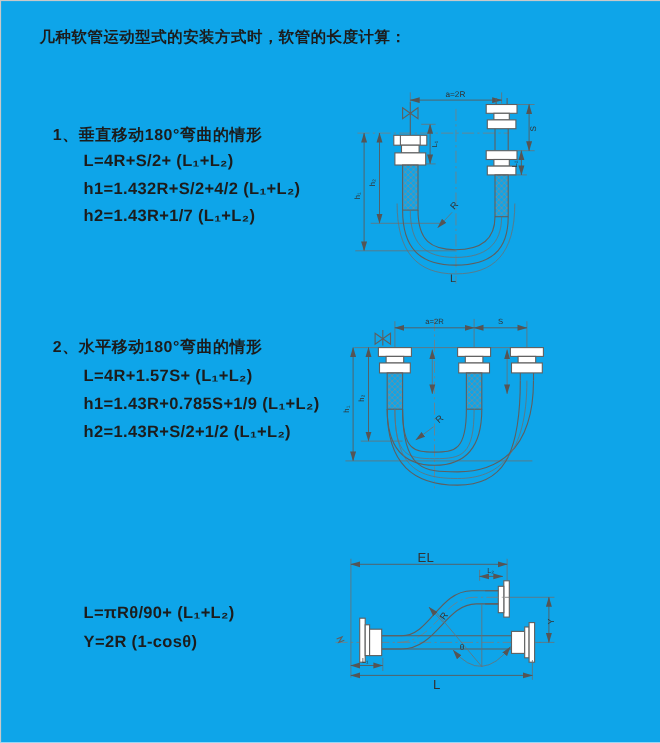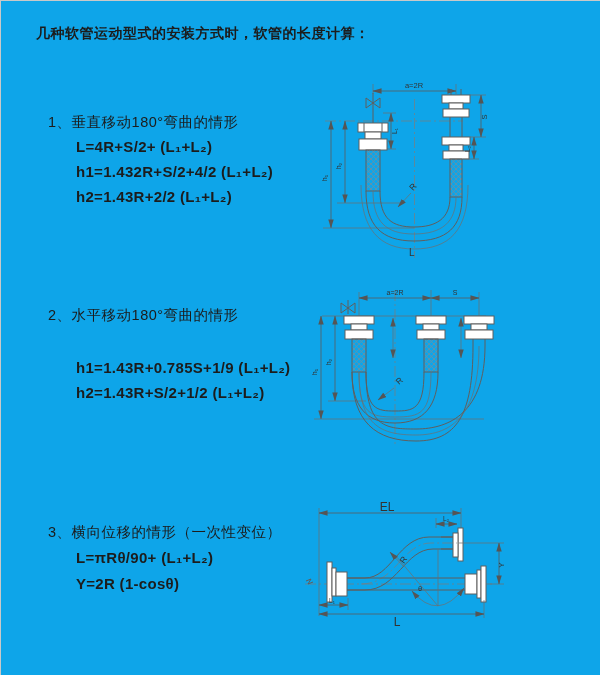--- a/index.html
+++ b/index.html
@@ -3,21 +3,21 @@
 <meta charset="utf-8">
 <style>
   html,body { margin:0; padding:0; background:#ffffff; }
   #page {
     position:relative; width:600px; height:675px; background:#0ea5e9;
     font-family:"Liberation Sans","DejaVu Sans",sans-serif; color:#1c1c1c;
     box-sizing:border-box; border-top:1px solid #c9c9c9; border-left:1px solid #c9c9c9;
     overflow:hidden;
   }
   .title   { position:absolute; left:35px; top:24px; font-size:14px; font-weight:bold; letter-spacing:.5px; }
-  .heading { position:absolute; left:47px; font-size:14.5px; font-weight:normal; letter-spacing:.5px; }
+  .heading { position:absolute; left:47px; font-size:14.5px; font-weight:bold; letter-spacing:.5px; }
   .formula { position:absolute; left:75px; font-size:15px; font-weight:600; letter-spacing:.3px; }
   svg.diagram { position:absolute; overflow:visible; }
   svg text { font-family:"Liberation Sans","DejaVu Sans",sans-serif; fill:#333; }
   .ln  { fill:none; stroke:#5f5f5f; stroke-width:1; }
   .tn  { fill:none; stroke:#6f6f6f; stroke-width:.7; }
   .dim { fill:none; stroke:#5a5a5a; stroke-width:.8; }
   .cl  { fill:none; stroke:#7d7d7d; stroke-width:.7; stroke-dasharray:11 3 2 3; }
   .fl  { fill:#fff; stroke:#5f5f5f; stroke-width:1; }
   .ht  { fill:url(#hatch); stroke:#5f5f5f; stroke-width:1; }
   .arr { marker-start:url(#arw); marker-end:url(#arw); }
@@ -37,21 +37,21 @@
         <path d="M0,0 L5,5 M5,0 L0,5" stroke="#8a8a8a" stroke-width="0.6" fill="none"></path>
       </pattern>
     </defs>
   </svg>
 
   <div class="title">几种软管运动型式的安装方式时，软管的长度计算：</div>
 
   <div class="heading" style="top:112px">1、垂直移动180°弯曲的情形</div>
   <div class="formula" style="top:137px">L=4R+S/2+ (L₁+L₂)</div>
   <div class="formula" style="top:162px">h1=1.432R+S/2+4/2 (L₁+L₂)</div>
-  <div class="formula" style="top:187px">h2=1.43R+2/2 (L₁+L₂)</div>
+  <div class="formula" style="top:187px">h2=1.43R+1/7 (L₁+L₂)</div>
 
   <svg class="diagram" style="left:310px;top:78px" width="285" height="182" viewBox="0 0 285 182">
 
     <path class="cl" d="M103.5,20 V179"></path>
     <path class="cl" d="M14,42 H152"></path>
 
     <path class="tn" d="M62,5 V15 M145,5 V15"></path>
     <path class="dim arr" d="M62,12 H145"></path>
     <text x="103" y="9" text-anchor="middle" font-size="7.5">a=2R</text>
 
@@ -102,20 +102,21 @@
       <path class="tn" d="M50,106 C50,150 68,170 103,170 C138,170 157,152 157,106"></path>
     </g>
 
     <path class="tn are" d="M100,114 L87,128"></path>
     <text x="102" y="112" font-size="8.5" transform="rotate(-48 102 112)">R</text>
 
     <text x="98" y="177" font-size="10">L</text>
   </svg>
 
   <div class="heading" style="top:305px">2、水平移动180°弯曲的情形</div>
+  <div class="formula" style="top:332px">L=4R+1.57S+ (L₁+L₂)</div>
   <div class="formula" style="top:358px">h1=1.43R+0.785S+1/9 (L₁+L₂)</div>
   <div class="formula" style="top:383px">h2=1.43R+S/2+1/2 (L₁+L₂)</div>
 
   <svg class="diagram" style="left:303px;top:283px" width="292" height="172" viewBox="0 0 292 172">
 
     <path class="cl" d="M91,6 V160"></path>
     <path class="tn" d="M18,32 H182"></path>
     <path class="tn" d="M55,8 V32 M127,6 V32 M175,8 V32"></path>
 
     <path class="dim arr" d="M55,14 H127"></path>
@@ -163,21 +164,20 @@
     <g>
       <path class="ln" d="M48,88 C48,138 72,157 112,157 C152,157 169,132 169,62"></path>
       <path class="ln" d="M62,88 C62,144 82,145 112,145 C146,145 181,128 181,62"></path>
       <path class="tn" d="M55,88 C55,141 76,151 112,151 C149,151 175,130 175,62"></path>
     </g>
 
     <path class="tn are" d="M90,104 L74,116"></path>
     <text x="95" y="101" font-size="8.5" transform="rotate(-42 95 101)">R</text>
   </svg>
 
-  <div class="heading" style="top:522px">3、横向位移的情形（一次性变位）</div>
   <div class="formula" style="top:548px">L=πRθ/90+ (L₁+L₂)</div>
   <div class="formula" style="top:574px">Y=2R (1-cosθ)</div>
 
   <svg class="diagram" style="left:298px;top:503px" width="302" height="150" viewBox="0 0 302 150">
 
     <path class="cl" d="M6,80 H196"></path>
     <path class="ln" d="M7,77 l5,-2 -3,5 5,-2"></path>
 
     <path class="tn" d="M20,4 V112 M162,4 V24"></path>
     <path class="dim arr" d="M20,9 H162"></path>

